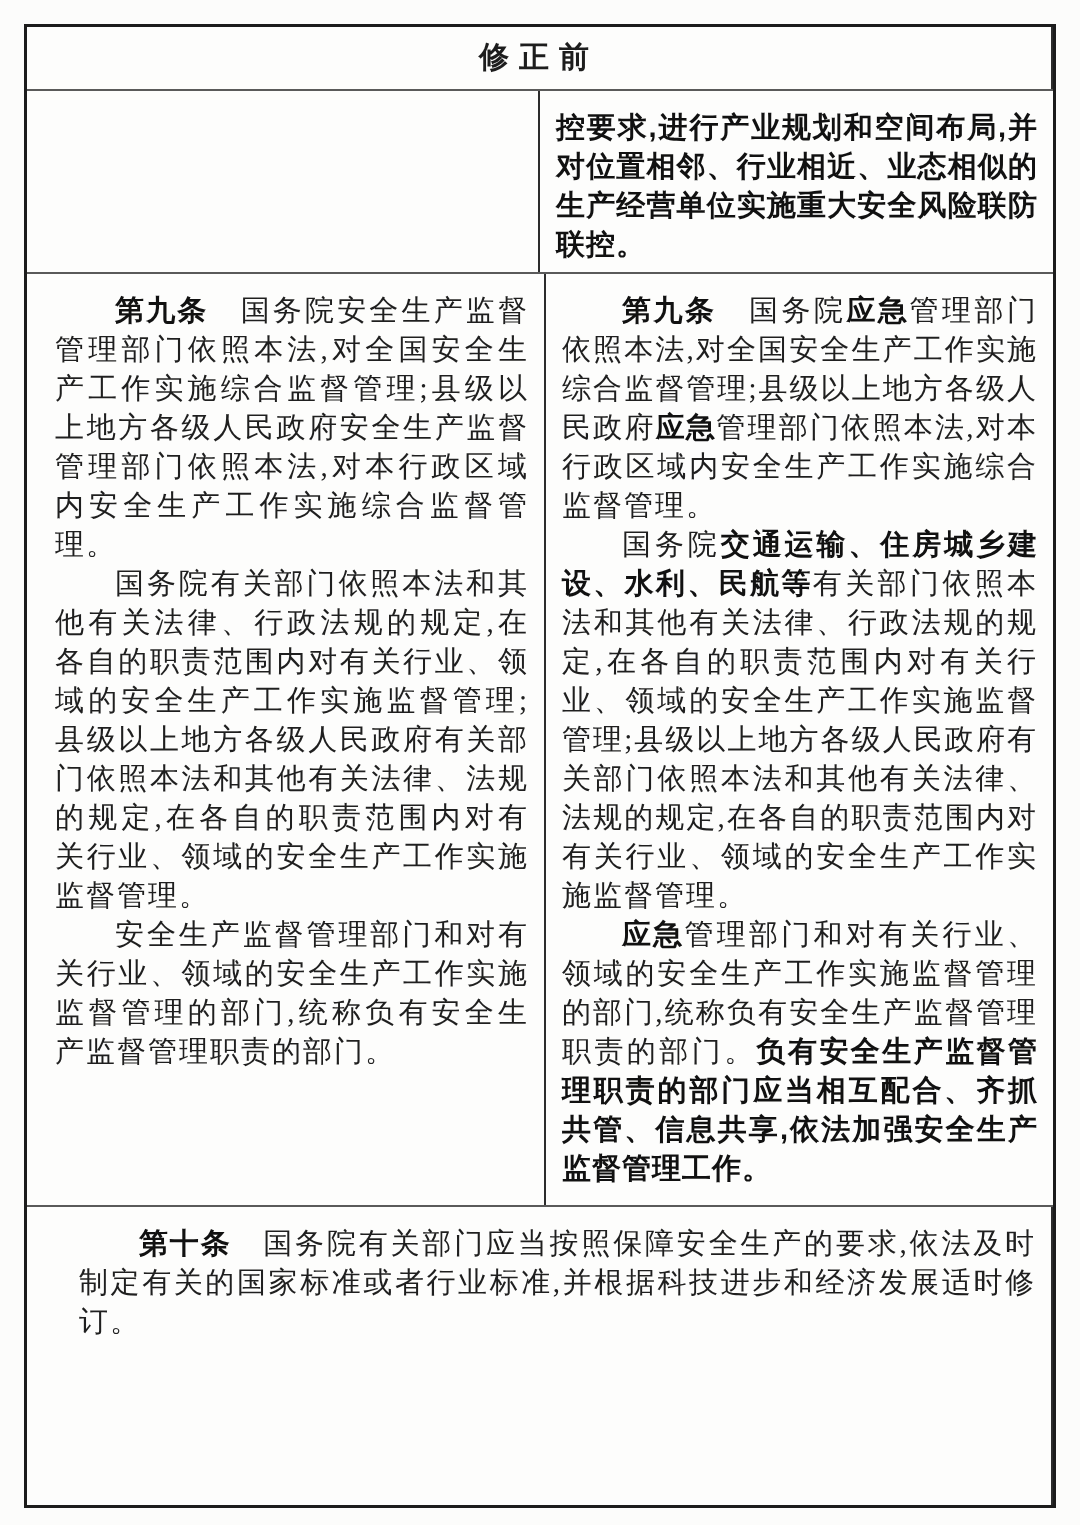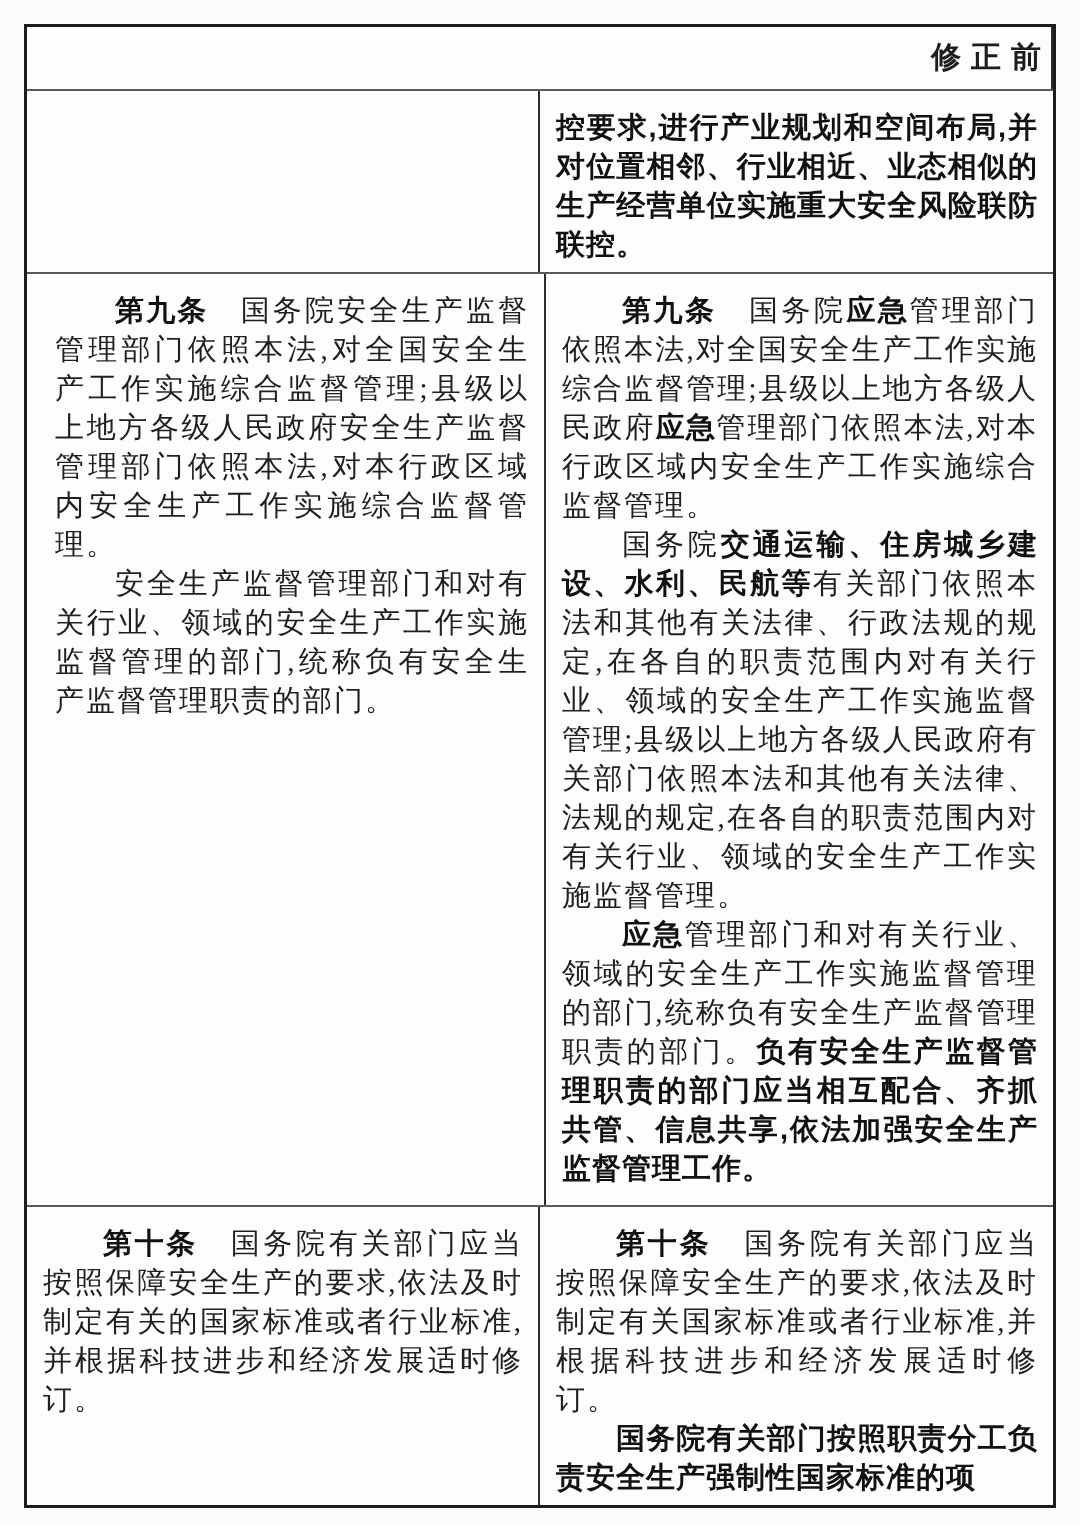--- a/index.html
+++ b/index.html
@@ -33,37 +33,37 @@
   .thead {
     display: flex;
     height: 64px;
     box-sizing: border-box;
     border-bottom: 2px solid #5a5a5a;
     flex: 0 0 auto;
   }
   .th {
     flex: 1 1 50%;
     box-sizing: border-box;
-    text-align: right;
+    text-align: center;
     font-family: "Liberation Sans", "DejaVu Sans", sans-serif;
     font-weight: bold;
     font-size: 30px;
     letter-spacing: 10px;
     line-height: 60px;
     overflow: hidden;
   }
   .th:first-child { border-right: 2px solid #2c2c2c; }
   #rows { display: flex; flex-direction: column; flex: 1 1 auto; }
   .tr {
     display: flex;
     box-sizing: border-box;
     border-bottom: 2px solid #5a5a5a;
     overflow: hidden;
   }
-  .tr:last-child { border-bottom: none; flex: 1 1 auto; }
+  .tr:last-child { border-bottom: none; flex: 1 1 auto; margin-left: 36px; }
   .tr-0 { height: 183px; flex: 0 0 auto; }
   .tr-1 { height: 933px; flex: 0 0 auto; padding-left: 12px; }
   .td {
     flex: 1 1 50%;
     box-sizing: border-box;
     padding: 17px 15px 0 16px;
     overflow: hidden;
   }
   .td:first-child { border-right: 2px solid #2c2c2c; }
   .para {
@@ -95,32 +95,29 @@
     <div id="rows">
         <div class="tr tr-0">
           <div class="td"></div>
           <div class="td">
             <p class="para"><span class="b">控要求,进行产业规划和空间布局,并对位置相邻、行业相近、业态相似的生产经营单位实施重大安全风险联防联控。</span></p>
           </div>
         </div>
         <div class="tr tr-1">
           <div class="td">
             <p class="para indent"><span class="b">第九条</span><span>　国务院安全生产监督管理部门依照本法,对全国安全生产工作实施综合监督管理;县级以上地方各级人民政府安全生产监督管理部门依照本法,对本行政区域内安全生产工作实施综合监督管理。</span></p>
+            <p class="para indent"><span>国务院有关部门依照本法和其他有关法律、行政法规的规定,在各自的职责范围内对有关行业、领域的安全生产工作实施监督管理;县级以上地方各级人民政府有关部门依照本法和其他有关法律、法规的规定,在各自的职责范围内对有关行业、领域的安全生产工作实施监督管理。</span></p>
             <p class="para indent"><span>安全生产监督管理部门和对有关行业、领域的安全生产工作实施监督管理的部门,统称负有安全生产监督管理职责的部门。</span></p>
           </div>
           <div class="td">
             <p class="para indent"><span class="b">第九条</span><span>　国务院</span><span class="b">应急</span><span>管理部门依照本法,对全国安全生产工作实施综合监督管理;县级以上地方各级人民政府</span><span class="b">应急</span><span>管理部门依照本法,对本行政区域内安全生产工作实施综合监督管理。</span></p>
             <p class="para indent"><span>国务院</span><span class="b">交通运输、住房城乡建设、水利、民航等</span><span>有关部门依照本法和其他有关法律、行政法规的规定,在各自的职责范围内对有关行业、领域的安全生产工作实施监督管理;县级以上地方各级人民政府有关部门依照本法和其他有关法律、法规的规定,在各自的职责范围内对有关行业、领域的安全生产工作实施监督管理。</span></p>
             <p class="para indent"><span class="b">应急</span><span>管理部门和对有关行业、领域的安全生产工作实施监督管理的部门,统称负有安全生产监督管理职责的部门。</span><span class="b">负有安全生产监督管理职责的部门应当相互配合、齐抓共管、信息共享,依法加强安全生产监督管理工作。</span></p>
           </div>
         </div>
         <div class="tr tr-2">
           <div class="td">
             <p class="para indent"><span class="b">第十条</span><span>　国务院有关部门应当按照保障安全生产的要求,依法及时制定有关的国家标准或者行业标准,并根据科技进步和经济发展适时修订。</span></p>
           </div>
-          <div class="td">
-            <p class="para indent"><span class="b">第十条</span><span>　国务院有关部门应当按照保障安全生产的要求,依法及时制定有关国家标准或者行业标准,并根据科技进步和经济发展适时修订。</span></p>
-            <p class="para indent"><span class="b">国务院有关部门按照职责分工负责安全生产强制性国家标准的项</span></p>
-          </div>
         </div>
       </div>
   </div>
 </div>
 
 </body></html>

